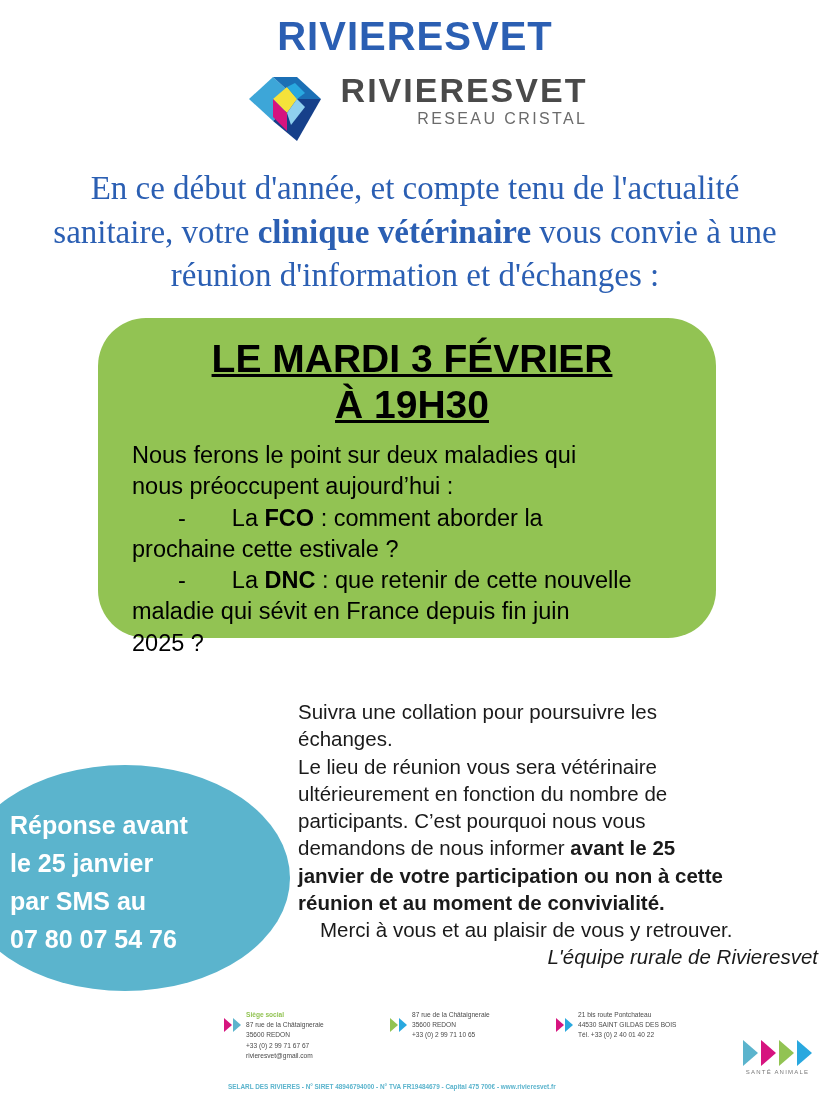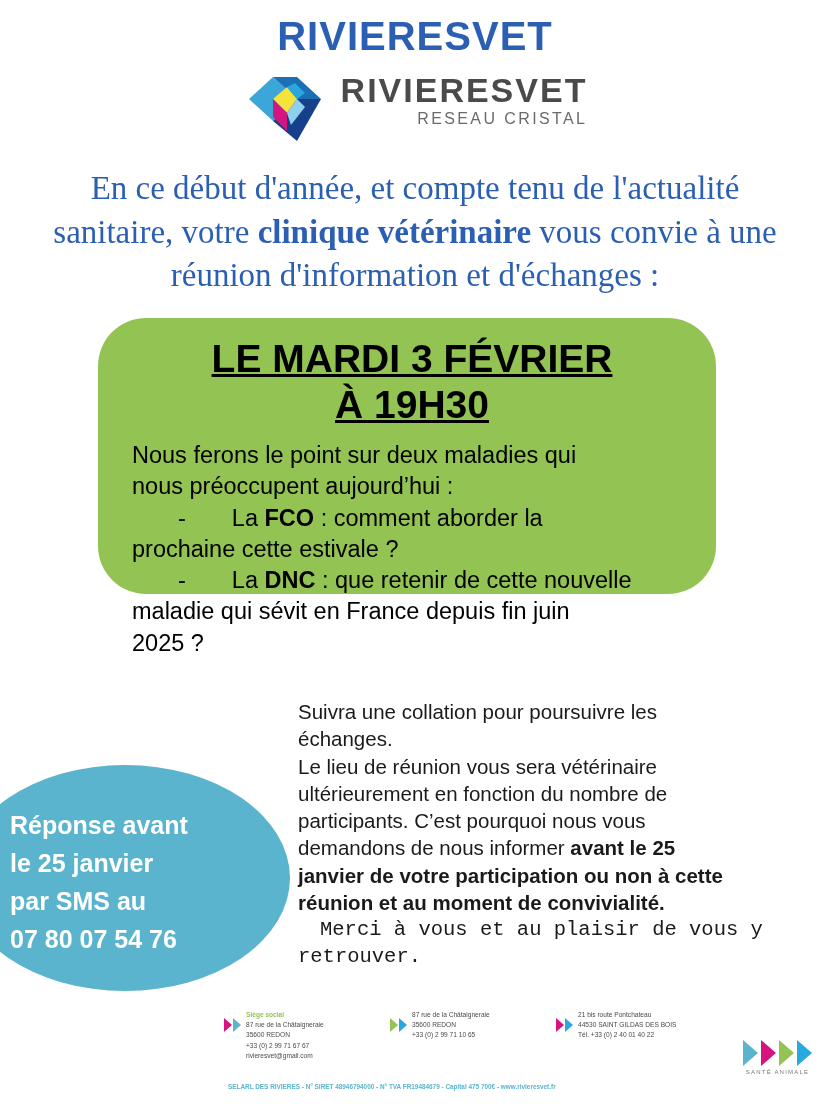--- a/index.html
+++ b/index.html
@@ -69,21 +69,21 @@
     font-family: Liberation Serif, serif;
   }
   .intro b { font-weight: bold; }
 
   
   .green-panel {
     position: absolute;
     left: 98px;
     top: 318px;
     width: 618px;
-    height: 276px;
+    height: 320px;
     background: #92c353;
     border-radius: 48px;
     box-sizing: border-box;
     padding: 18px 24px 10px 34px;
   }
   .green-date {
     text-align: center;
     color: #000;
     font-size: 39px;
     font-weight: bold;
@@ -128,21 +128,21 @@
     position: absolute;
     left: 298px;
     top: 698px;
     width: 520px;
     color: #1a1a1a;
     font-size: 20.5px;
     line-height: 1.33;
   }
   .right-text p { margin: 0; }
   .right-text b { font-weight: bold; }
-  .right-text .indent { text-indent: 22px; font-family: Liberation Mono, monospace; }
+  .right-text .indent { text-indent: 22px; }
   .signature {
     text-align: right;
     font-style: italic;
     margin-top: 1px;
   }
 
   
   .footer {
     position: absolute;
     left: 0;
@@ -284,20 +284,21 @@
   <p>échanges.</p>
   <p>Le lieu de réunion vous sera vétérinaire</p>
   <p>ultérieurement en fonction du nombre de</p>
   <p>participants. C’est pourquoi nous vous</p>
   <p>
     <span>demandons de nous informer </span><b>avant le 25</b>
   </p>
   <p><b>janvier de votre participation ou non à cette</b></p>
   <p><b>réunion et au moment de convivialité.</b></p>
   <p class="indent">Merci à vous et au plaisir de vous y retrouver.</p>
+  <p class="signature">L'équipe rurale de Rivieresvet</p>
 </div>
 
 <div class="footer">
   <div class="footer-cols">
 
     <div class="footer-col">
       <div class="chev-pair">
         <div class="chev magenta"></div>
         <div class="chev"></div>
       </div>

